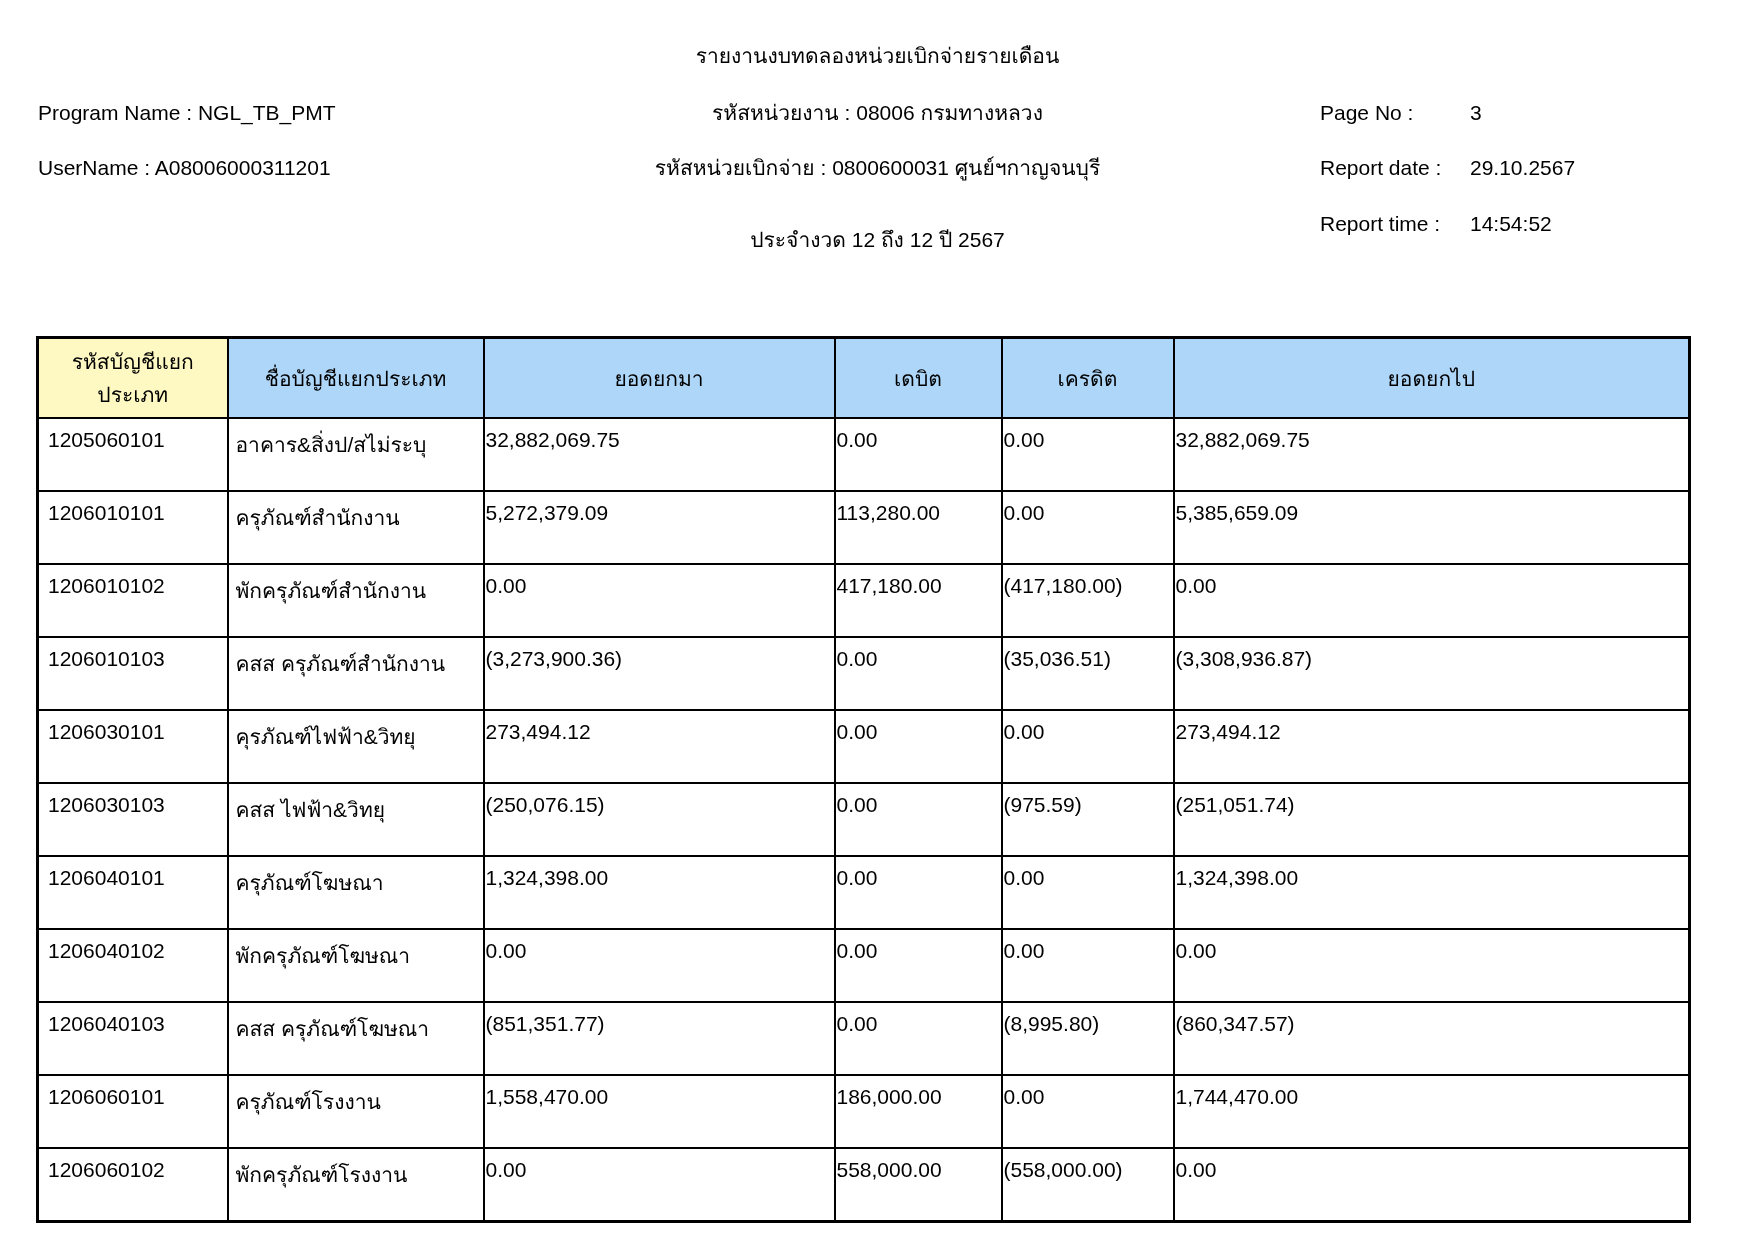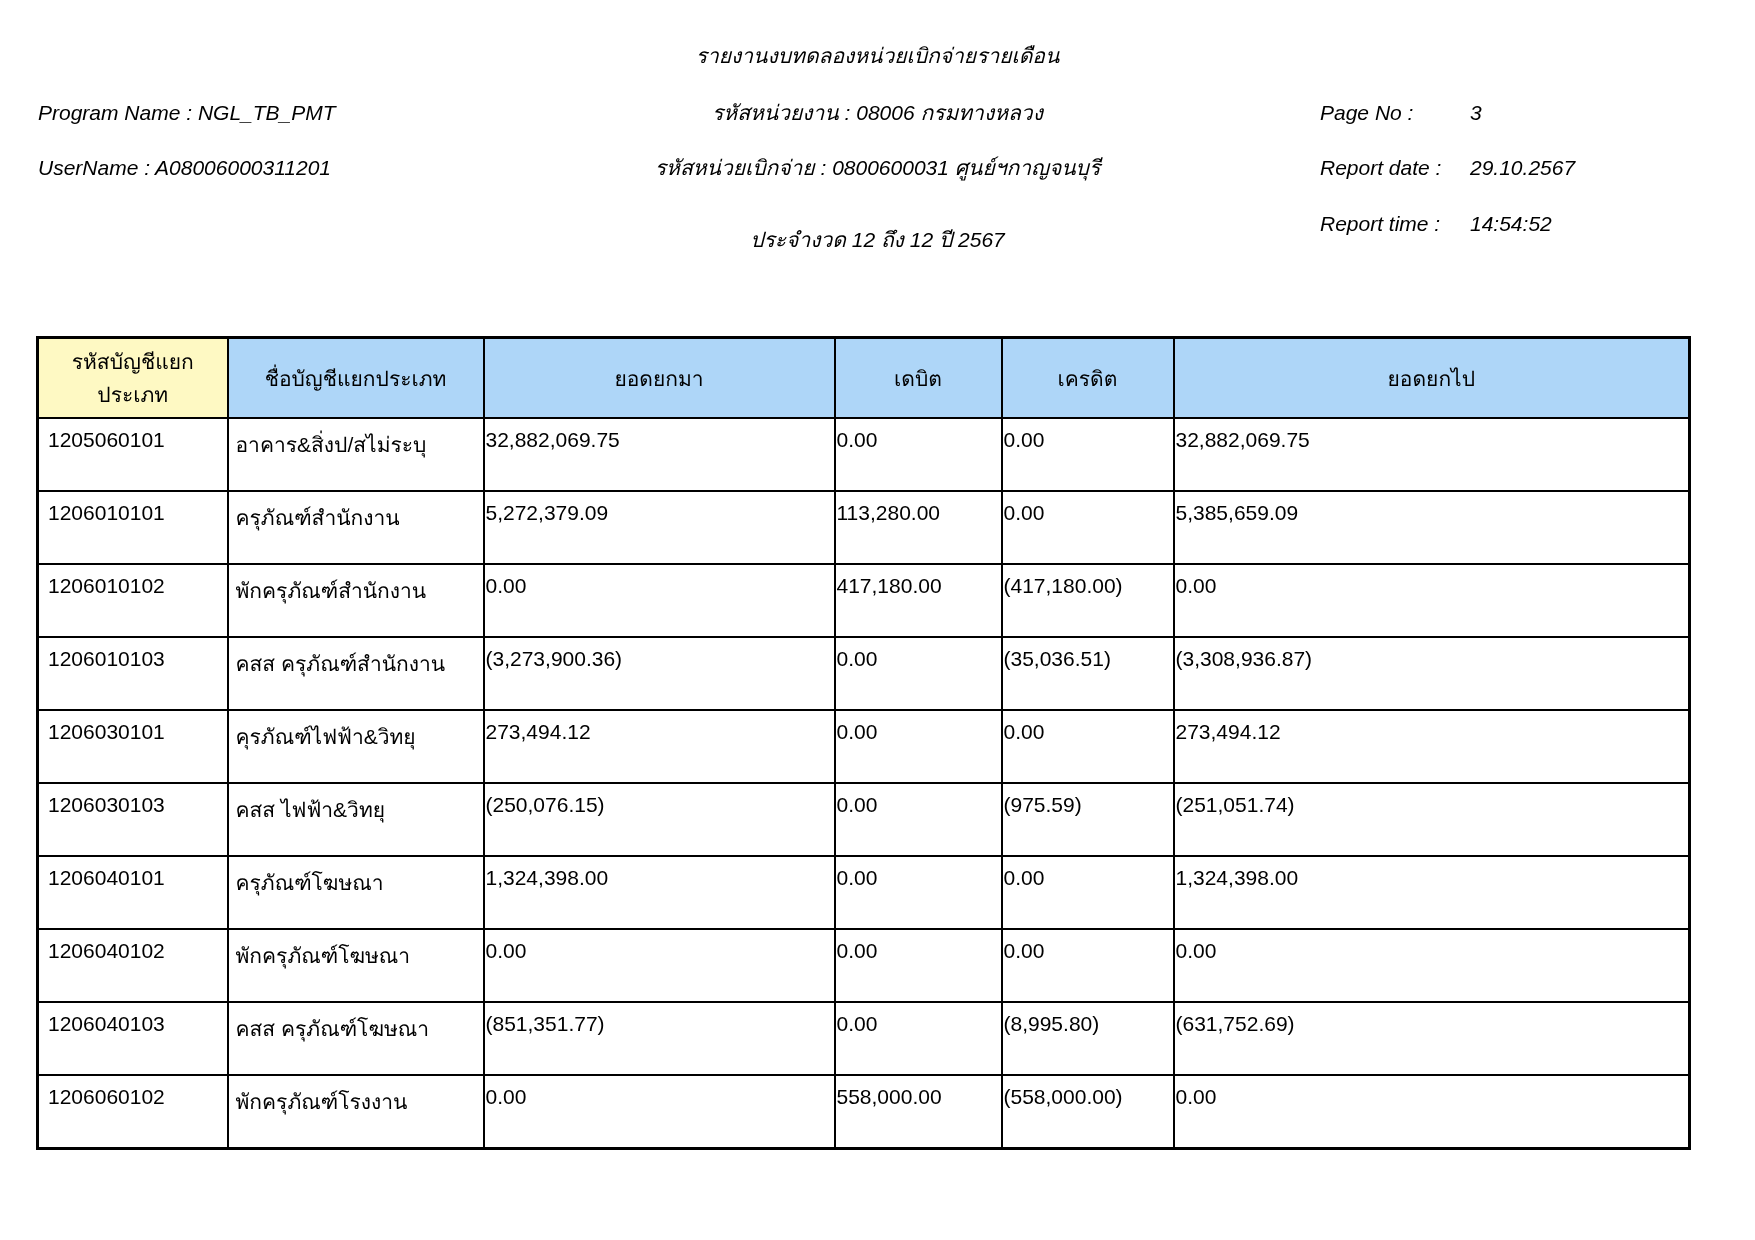--- a/index.html
+++ b/index.html
@@ -5,21 +5,21 @@
   html,body { margin:0; padding:0; background:#ffffff; }
   .page {
     position:relative;
     width:1755px; height:1240px;
     background:#ffffff;
     color:#000000;
     font-family:"Liberation Sans","DejaVu Sans",sans-serif;
     font-size:21px;
     overflow:hidden;
   }
-  .abs { position:absolute; white-space:nowrap; line-height:26px;font-style:italic; }
+  .abs { position:absolute; white-space:nowrap; line-height:26px; }
   .center-line { left:0; width:100%; text-align:center; }
 
   table.tb {
     position:absolute;
     left:36px; top:336px;
     width:1652px;
     border-collapse:collapse;
     table-layout:fixed;
     border:3px solid #000;
   }
@@ -152,23 +152,31 @@
       <td class="c-num">0.00</td>
       <td class="c-num">0.00</td>
     </tr>
 
     <tr>
       <td class="c-code">1206040103</td>
       <td class="c-name">คสส ครุภัณฑ์โฆษณา</td>
       <td class="c-num">(851,351.77)</td>
       <td class="c-num">0.00</td>
       <td class="c-num">(8,995.80)</td>
-      <td class="c-num">(631,752.69)</td>
+      <td class="c-num">(860,347.57)</td>
     </tr>
 
+    <tr>
+      <td class="c-code">1206060101</td>
+      <td class="c-name">ครุภัณฑ์โรงงาน</td>
+      <td class="c-num">1,558,470.00</td>
+      <td class="c-num">186,000.00</td>
+      <td class="c-num">0.00</td>
+      <td class="c-num">1,744,470.00</td>
+    </tr>
 
     <tr>
       <td class="c-code">1206060102</td>
       <td class="c-name">พักครุภัณฑ์โรงงาน</td>
       <td class="c-num">0.00</td>
       <td class="c-num">558,000.00</td>
       <td class="c-num">(558,000.00)</td>
       <td class="c-num">0.00</td>
     </tr>
   </tbody>

